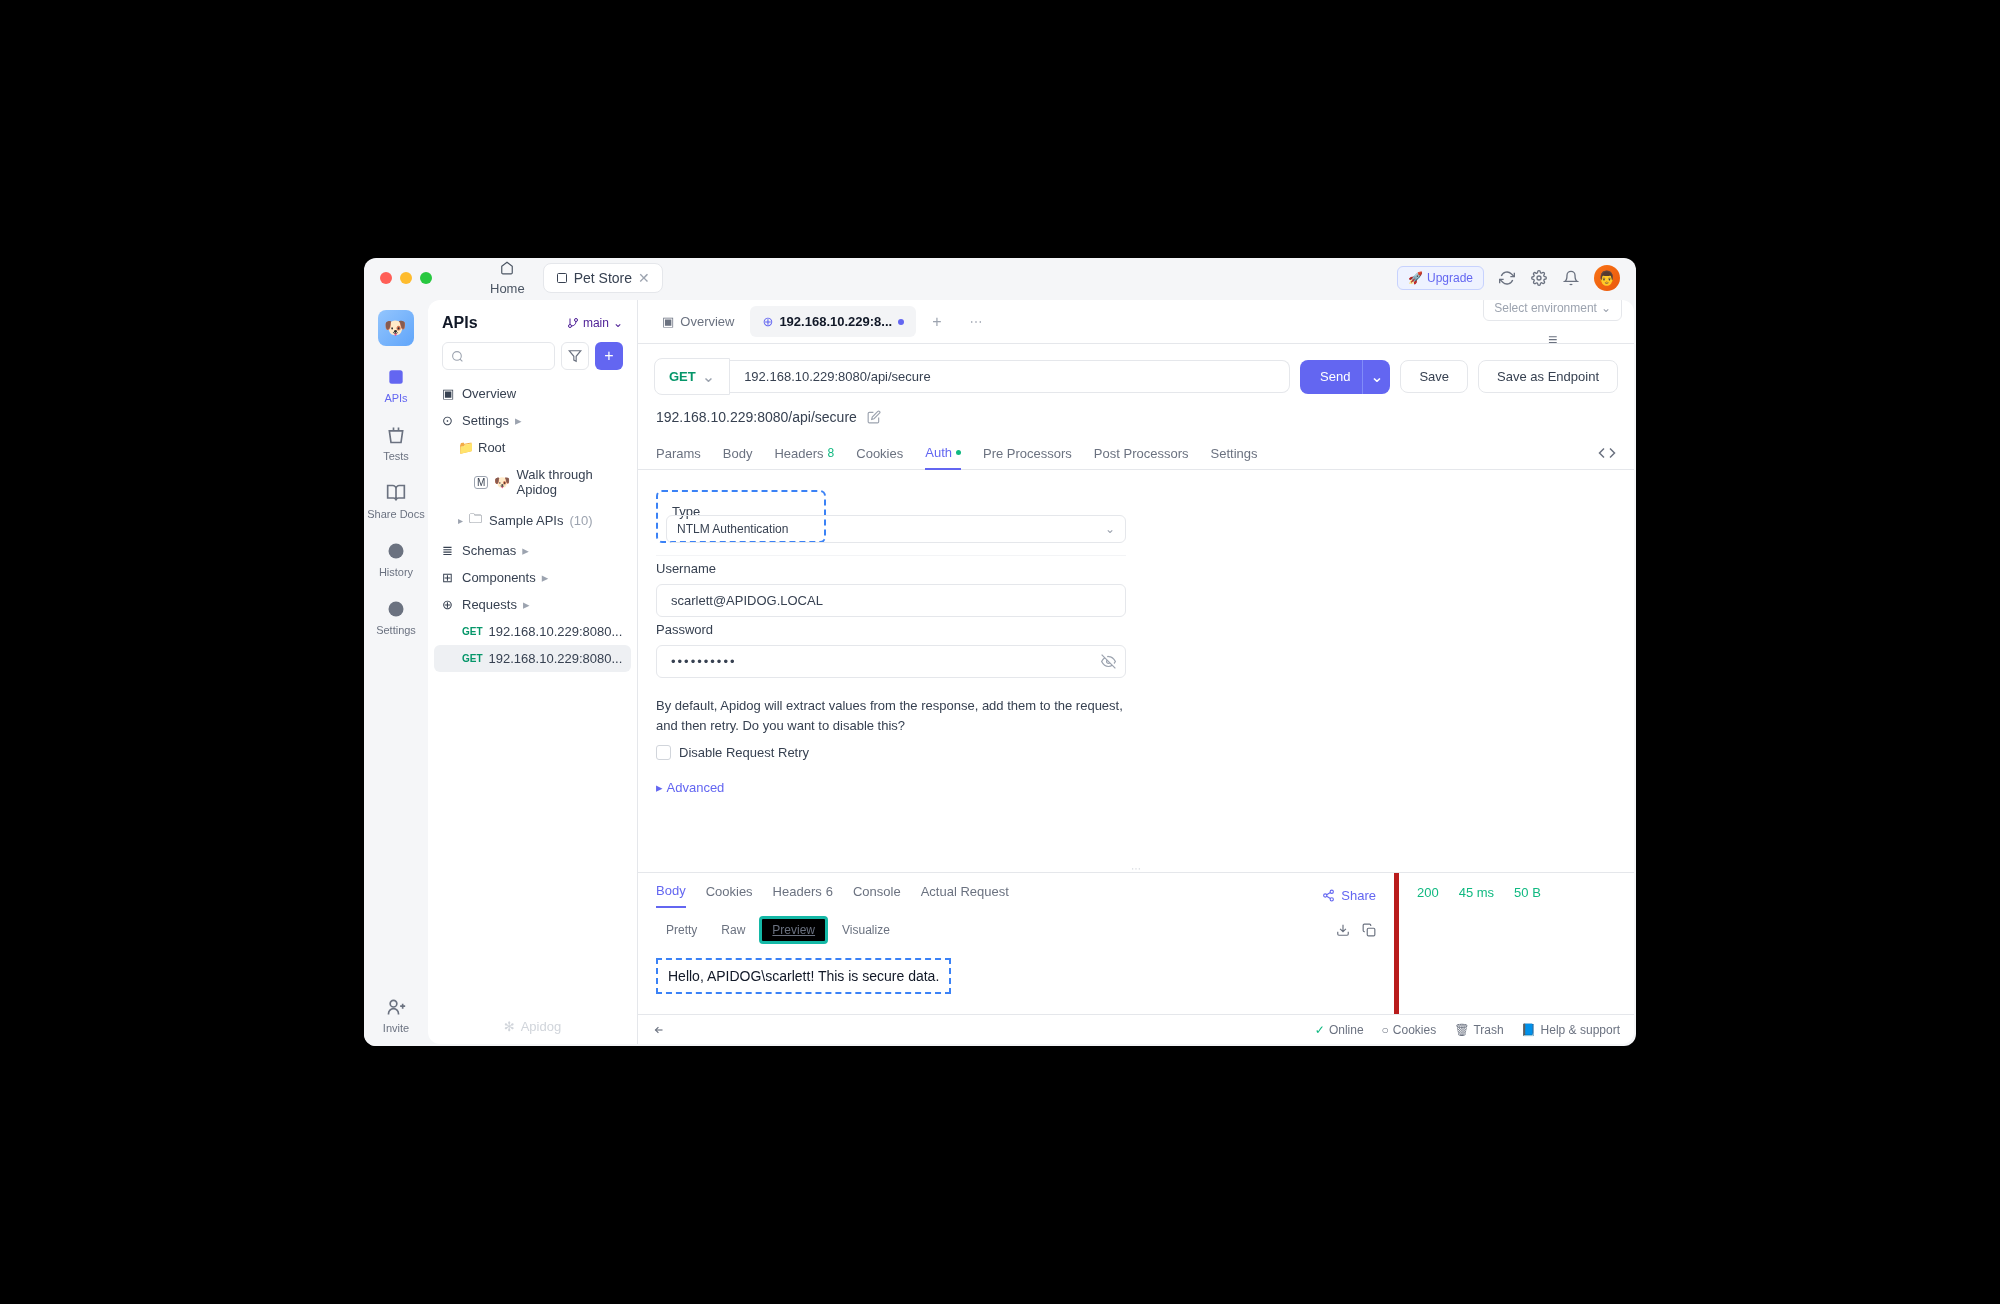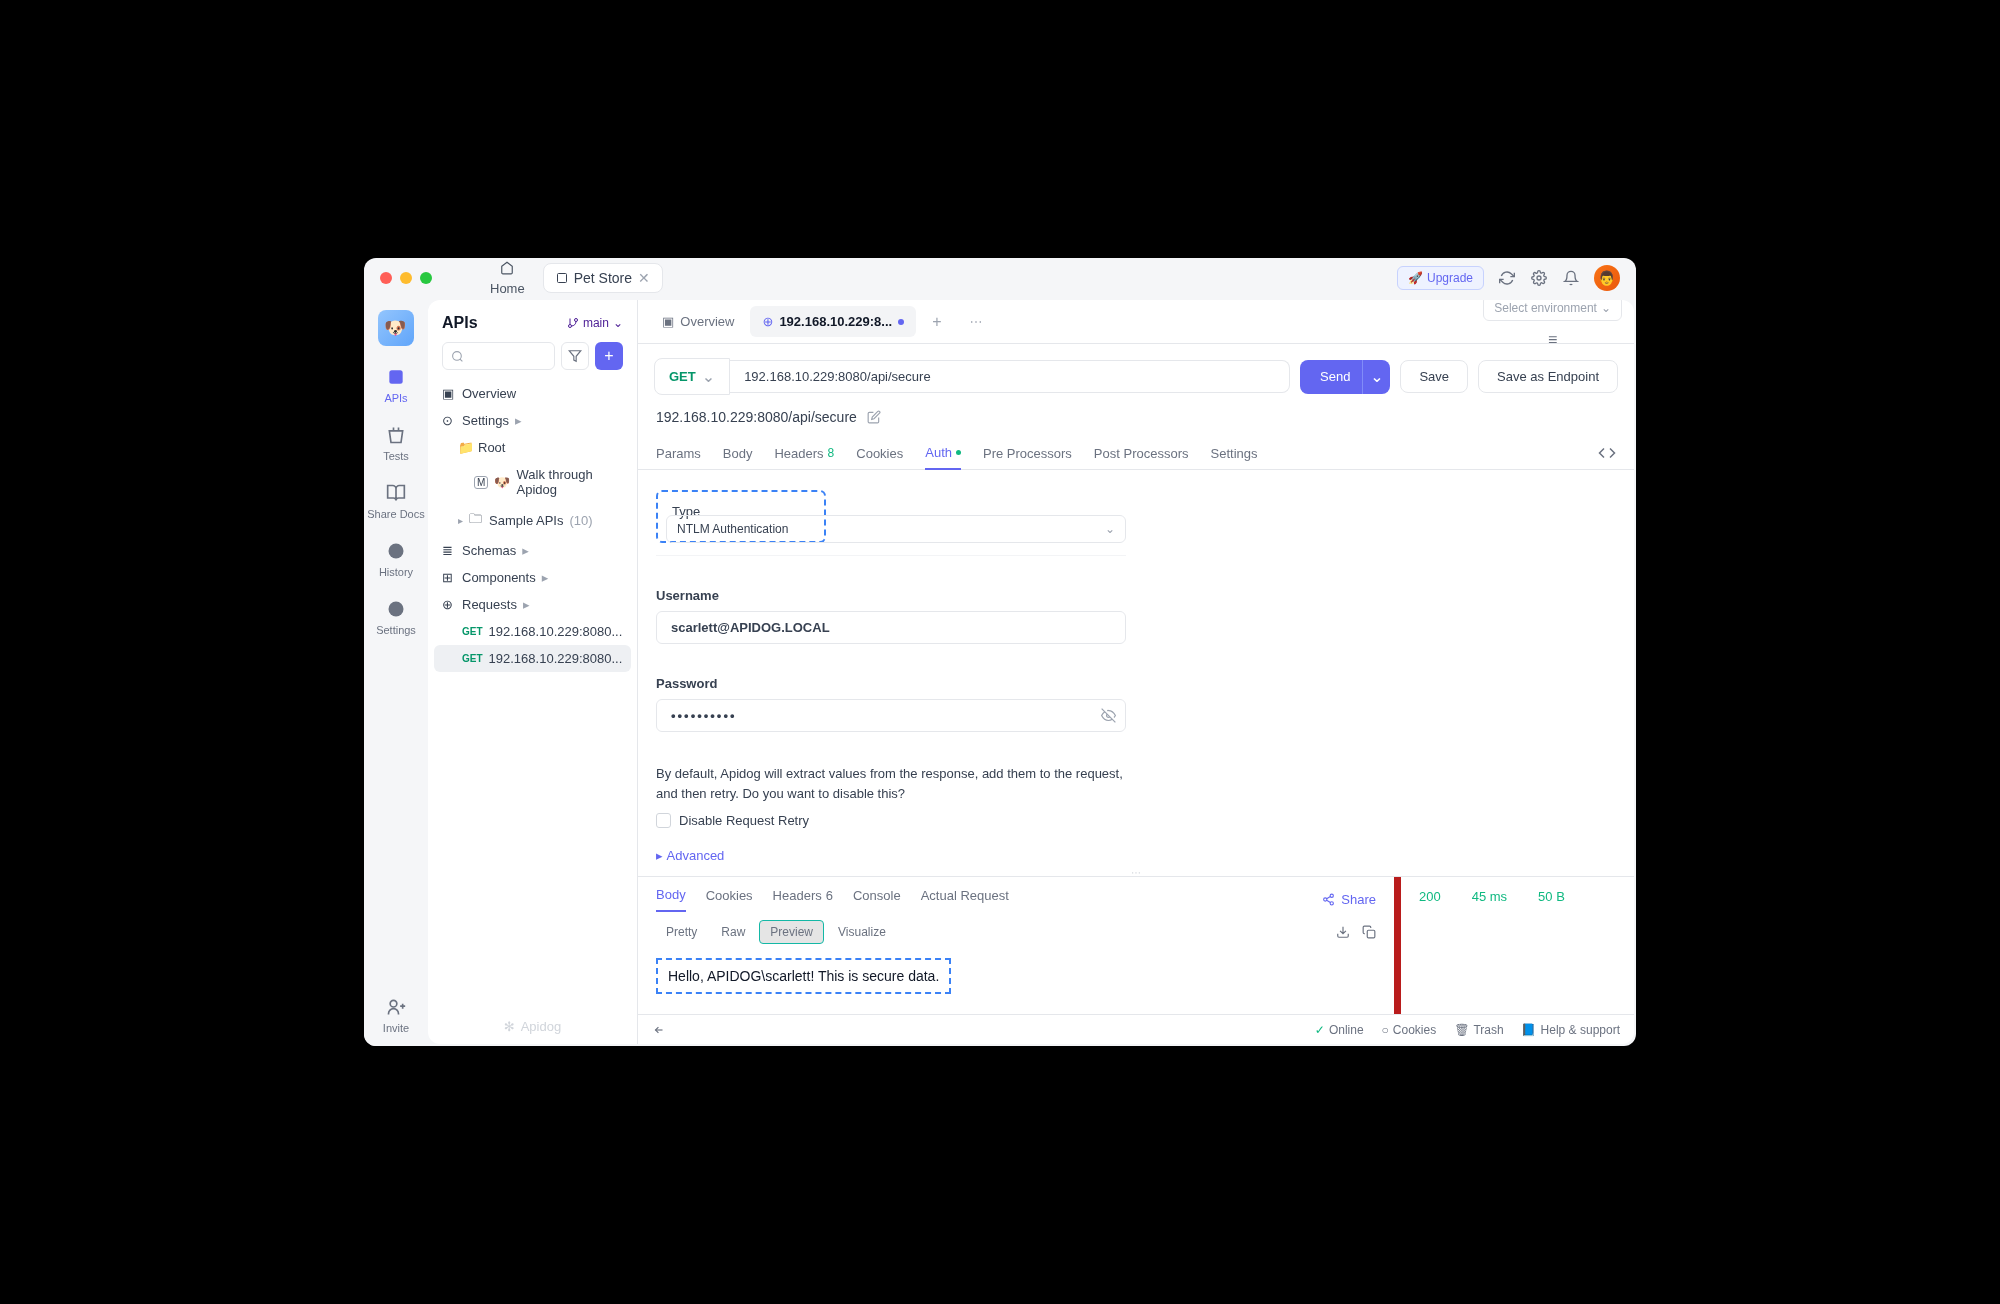--- a/index.html
+++ b/index.html
@@ -56,43 +56,43 @@
 .sub-tabs { padding: 0 18px; border-bottom: 1px solid #e5e7eb; display: flex; gap: 22px; font-size: 13px; }
 .sub-tab { padding: 8px 0; color: #6b7280; cursor: pointer; display:flex;align-items:center;gap:4px; }
 .sub-tab.active { color: #6366f1; border-bottom: 2px solid #6366f1; margin-bottom: -1px; }
 .sub-tab .badge-num { color: #10b981; font-size: 12px; }
 .sub-tab .badge-dot { width:5px;height:5px;border-radius:50%;background:#10b981; }
 .sub-tabs-right { margin-left: auto; display:flex;align-items:center;color:#6b7280; }
 .auth-content { flex: 1; padding: 20px 18px; overflow: auto; }
 .type-box { border: 2px dashed #3b82f6; border-radius: 6px; padding: 12px 14px; width: 170px; margin-bottom: 16px; }
 .type-label { font-size: 13px; color: #374151; margin-bottom: 10px; }
 .type-select { border: 1px solid #e5e7eb; border-radius: 6px; padding: 6px 10px; font-size: 12px; color: #374151; width: 460px; display:flex;align-items:center;justify-content:space-between;cursor:pointer; position:relative; }
-.form-group { margin: 32px 0; max-width: 470px; font-weight: bold; }
+.form-group { margin: 5px 0; max-width: 470px; }
 .form-label { font-size: 13px; color: #374151; margin-bottom: 8px; display: block; }
 .form-input { width: 100%; border: 1px solid #e5e7eb; border-radius: 6px; padding: 8px 14px; font-size: 13px; color: #374151; }
 .pw-wrap { position: relative; }
 .pw-toggle { position: absolute; right: 10px; top: 9px; color: #9ca3af; cursor: pointer; }
 .help-text { font-size: 13px; color: #374151; max-width: 470px; line-height: 1.5; margin-top: 18px; }
 .checkbox-row { display: flex; align-items: center; gap: 8px; margin-top: 10px; font-size: 13px; color: #374151; }
 .checkbox { width: 15px; height: 15px; border: 1px solid #d1d5db; border-radius: 3px; cursor: pointer; }
 .advanced-link { color: #6366f1; font-size: 13px; cursor: pointer; margin-top: 20px; display:flex;align-items:center;gap:4px; }
 .split-handle { height: 8px; display:flex;align-items:center;justify-content:center;color:#d1d5db;font-size:10px; cursor:row-resize; }
 .response { border-top: 1px solid #e5e7eb; display: flex; }
 .response-left { flex: 1; display:flex;flex-direction:column; }
 .response-tabs { display: flex; gap: 20px; padding: 10px 18px 0; font-size: 13px; }
 .response-tab { color: #6b7280; cursor: pointer; padding-bottom: 8px; display:flex;align-items:center;gap:4px; }
 .response-tab.active { color: #6366f1; border-bottom: 2px solid #6366f1; }
 .response-tabs-right { margin-left: auto; display:flex;align-items:center;gap:6px;color:#6366f1;font-size:13px;cursor:pointer; }
 .response-sub { display: flex; gap: 4px; padding: 8px 18px; font-size: 12px; align-items:center; }
 .resp-sub-tab { padding: 4px 10px; color: #6b7280; cursor: pointer; border-radius: 4px; }
-.resp-sub-tab.active { background: #e5e5e5; border:1px solid #14b8a6; }
+.resp-sub-tab.active { background: #000000; border:3px solid #14b8a6;text-decoration:underline; }
 .response-sub-right { margin-left:auto;display:flex;gap:12px;color:#6b7280; }
 .response-body { padding: 6px 18px 20px; }
 .highlight-box { border: 2px dashed #3b82f6; padding: 8px 10px; font-size: 14px; color: #111827; display: inline-block; }
-.response-right { width: 240px; border-left: 7px solid #b91c1c; padding: 12px 18px; font-size: 13px; display:flex;gap:31px;text-align:right; }
+.response-right { width: 240px; border-left: 5px solid #b91c1c; padding: 12px 18px; font-size: 13px; display:flex;gap:20px;text-align:right; }
 .stat-code { color: #10b981; }
 .stat-time { color: #10b981; }
 .stat-size { color: #10b981; }
 .statusbar { height: 30px; border-top: 1px solid #e5e7eb; display: flex; align-items: center; padding: 0 14px; font-size: 12px; color: #6b7280; gap: 18px; }
 .statusbar .sb-left { display:flex;align-items:center;gap:6px;cursor:pointer; }
 .statusbar .sb-right { margin-left: auto; display:flex;align-items:center;gap:18px; }
 .sb-item { display:flex;align-items:center;gap:4px;cursor:pointer; }
 svg { display: block; }
 .divider-h { margin-top:12px; border-top:1px solid #f3f4f6; max-width:470px; }
 </style>

